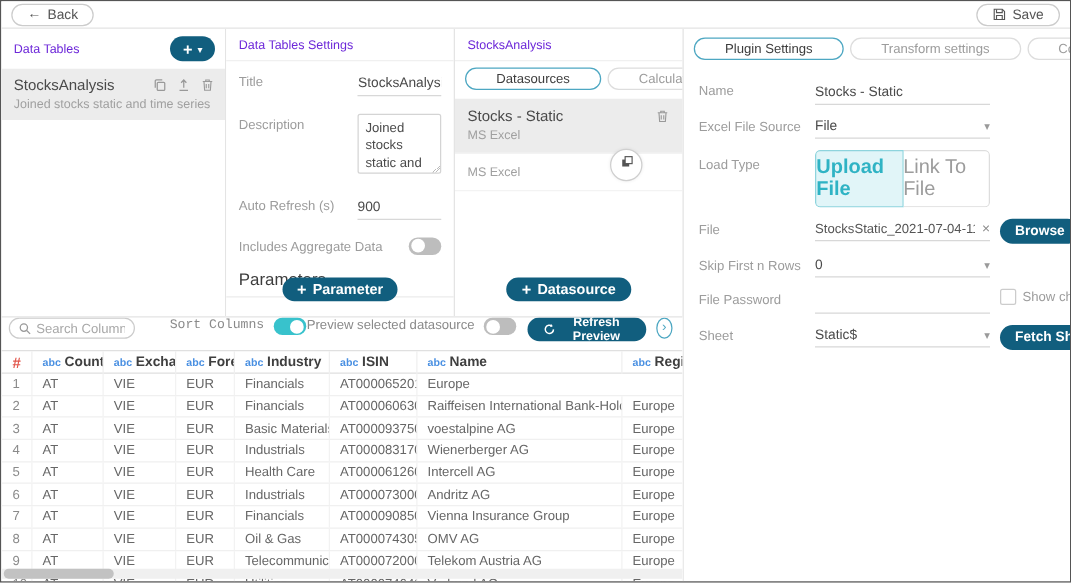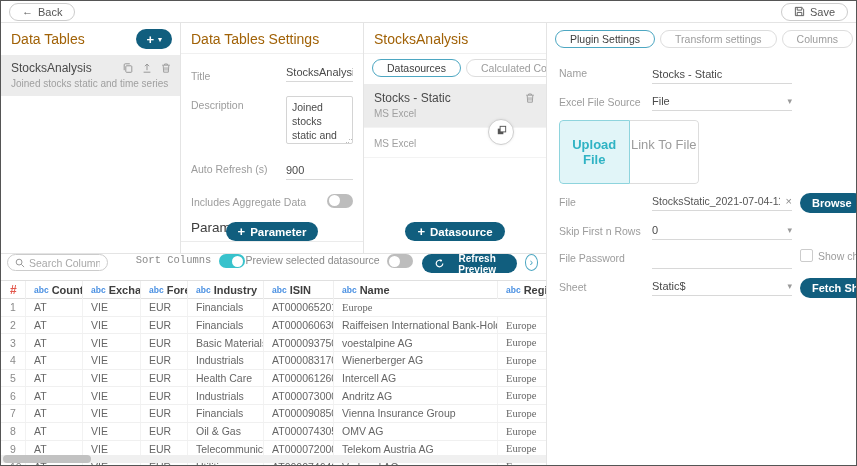--- a/index.html
+++ b/index.html
@@ -16,21 +16,21 @@
   .pill-btn { display:inline-flex; align-items:center; gap:5px; border:1px solid #ccc;
     border-radius:11px; padding:2px 12px; font-size:11px; color:#555; background:#fff; cursor:pointer; }
   .pill-btn .glyph { font-size:11px; color:#555; line-height:1; }
   
   .panel { position:absolute; top:22px; height:230px; background:#fff; }
   .panel-dt { left:0; width:180px; border-right:1px solid #e4e4e4; }
   .panel-settings { left:180px; width:183px; border-right:1px solid #e4e4e4; }
   .panel-ds { left:363px; width:182px; }
   .panel-plugin { position:absolute; top:22px; left:545px; right:0; bottom:0;
     border-left:1px solid #e4e4e4; background:#fff; }
-  .panel-title { font-size:14px; color:#a16207; font-weight:500; padding:8px 10px 6px; }
+  .panel-title { font-size:10px; color:#6d28d9; font-weight:500; padding:8px 10px 6px; }
   .u-border { border-bottom:1px solid #f0f0f0; }
   .accent-pill { background:var(--accent); color:#fff; border:none; border-radius:12px;
     display:inline-flex; align-items:center; gap:5px; padding:3px 12px; font-size:11.5px;
     font-weight:600; cursor:pointer; }
   .accent-pill .plus { font-size:13px; font-weight:700; line-height:1; }
   .center-btn { position:absolute; bottom:12px; left:0; right:0; text-align:center; }
   
   .dt-header { display:flex; align-items:center; justify-content:space-between; padding:6px 8px 6px 10px; }
   .add-dt { background:var(--accent); color:#fff; border-radius:11px; height:20px;
     display:inline-flex; align-items:center; gap:4px; padding:0 10px; cursor:pointer; }
@@ -59,39 +59,39 @@
   .section-title { font-size:13.5px; color:#3d3d3d; font-weight:500; padding:8px 10px 6px;
     border-bottom:1px solid #ebebeb; }
   
   .toggle { width:26px; height:14px; border-radius:8px; position:relative; display:inline-block;
     cursor:pointer; flex:0 0 auto; }
   .toggle .knob { width:11px; height:11px; border-radius:50%; background:#fff; position:absolute; top:1.5px; }
   .toggle.on { background:var(--toggle-on); } .toggle.on .knob { right:2px; }
   .toggle.off { background:#bdbdbd; } .toggle.off .knob { left:2px; }
   
   .tabs { display:flex; gap:5px; padding:5px 8px 7px; }
-  .tab { border:1px solid #ddd; border-radius:10px; padding:2px 14px; font-size:10.5px;
+  .tab { border:1px solid #ddd; border-radius:10px; padding:2px 24px; font-size:10.5px;
     color:#9c9c9c; background:#fff; white-space:nowrap; cursor:pointer; }
   .tab.active { border-color:var(--tab-active-border); color:#3d3d3d; }
   .ds-item { padding:7px 10px 8px; border-bottom:1px solid #f3f3f3; position:relative; cursor:pointer; }
   .ds-item.selected { background:#ececec; }
   .copy-fab { position:absolute; right:32px; top:96px; width:26px; height:26px; border-radius:50%;
     background:#fff; border:1px solid #cfcfcf; display:flex; align-items:center; justify-content:center;
     cursor:pointer; z-index:3; box-shadow:0 0 3px rgba(0,0,0,.08); }
   
   .pp-row { display:flex; align-items:flex-start; padding:0 12px; margin-top:9px; }
   .pp-label { width:93px; flex:0 0 93px; font-size:10.5px; color:#9c9c9c; padding-top:3px; }
   .pp-ctrl { width:140px; flex:0 0 140px; position:relative; }
   .pp-extra { display:flex; align-items:center; margin-left:8px; flex:1; }
   .select-line { border-bottom:1px solid #d8d8d8; display:flex; align-items:center;
     justify-content:space-between; padding:2px 0 3px; cursor:pointer; }
   .select-line .val { font-size:11px; color:#4a4a4a; }
   .select-line .caret { font-size:9px; color:#9a9a9a; }
   .seg { display:flex; width:140px; border-radius:4px; overflow:hidden; }
-  .seg-btn { flex:1; text-align:center; font-size:13px; padding:16px 0; border:1px solid #ddd;
+  .seg-btn { flex:1; text-align:left; font-size:16px; padding:4px 0; border:1px solid #ddd;
     color:#9c9c9c; background:#fff; cursor:pointer; }
   .seg-btn.active { background:var(--seg-active-bg); color:var(--seg-active-text);
     border-color:var(--seg-active-border); font-weight:600; }
   .seg-btn:first-child { border-radius:4px 0 0 4px; }
   .seg-btn:last-child { border-radius:0 4px 4px 0; border-left:none; }
   .file-line { border-bottom:1px solid #d8d8d8; display:flex; align-items:center;
     justify-content:space-between; padding:2px 0 3px; }
   .file-line .val { font-size:10.5px; color:#555; white-space:nowrap; overflow:hidden; max-width:128px; }
   .x-icon { font-size:11px; color:#8a8a8a; cursor:pointer; margin-left:4px; }
   .dark-btn { background:var(--accent); color:#fff; border:none; border-radius:11px;
@@ -120,21 +120,21 @@
   .grid-head, .tr { display:grid; grid-template-columns:25px 57px 58px 47px 76px 70px 164px 48px; }
   .grid-head { height:18px; border-bottom:1px solid #e0e0e0; align-items:center; }
   .th { font-size:11px; font-weight:700; color:#3f3f3f; padding-left:8px; white-space:nowrap;
     overflow:hidden; border-right:1px solid #efefef; height:18px; display:flex; align-items:center; gap:3px; }
   .th:last-child { border-right:none; }
   .th .abc { font-size:8.5px; font-weight:700; color:var(--abc-blue); }
   .th.hash { color:var(--hash-red); font-size:12px; padding-left:9px; }
   .tr { height:17.7px; border-bottom:1px solid #f0f0f0; }
   .td { font-size:10.5px; color:#666; padding-left:8px; white-space:nowrap; overflow:hidden;
     border-right:1px solid #f2f2f2; display:flex; align-items:center; }
-  .td:last-child { border-right:none;font-family:Liberation Serif, serif; }
+  .td:last-child { border-right:none; }
   .td.num { color:#8a8a8a; padding-left:9px; }
   .hscroll { position:absolute; bottom:2px; left:0; width:545px; height:8px; background:#f0f0f0; }
   .hscroll .thumb { position:absolute; left:2px; top:0; width:88px; height:8px;
     background:#c2c2c2; border-radius:4px; cursor:grab; }
   .spacer { flex:1; }
 </style>
 </head>
 <body>
 
 <div id="app">
@@ -185,21 +185,21 @@
               </svg>
           </span>
         </span>
       </div>
       <div class="li-sub">Joined stocks static and time series</div>
     </div>
   </div>
 
   <div class="panel panel-settings">
     <div class="panel-title u-border">Data Tables Settings</div>
-    <div class="frow" style="margin-top:4px;align-items:flex-end;">
+    <div class="frow" style="margin-top:4px;">
       <span class="flabel">Title</span>
       <span class="fctrl"><input class="uline" value="StocksAnalysis" style=""></span>
     </div>
     <div class="frow" style="margin-top:6px;">
       <span class="flabel">Description</span>
       <span class="fctrl"><textarea class="desc-ta" style="">Joined stocks static and time series</textarea></span>
     </div>
     <div class="frow" style="margin-top:4px;">
       <span class="flabel">Auto Refresh (s)</span>
       <span class="fctrl"><input class="uline" value="900" style=""></span>
@@ -272,20 +272,21 @@
       <span class="pp-label">Excel File Source</span>
       <span class="pp-ctrl">
         <span class="select-line">
           <span class="val">File</span>
           <span class="caret">▾</span>
         </span>
       </span>
     </div>
 
     <div class="pp-row">
+      <span class="pp-label" style="padding-top:6px;">Load Type</span>
       <span class="pp-ctrl">
         <span class="seg">
           <span class="seg-btn active">Upload File</span>
           <span class="seg-btn">Link To File</span>
         </span>
       </span>
     </div>
 
     <div class="pp-row">
       <span class="pp-label">File</span>

